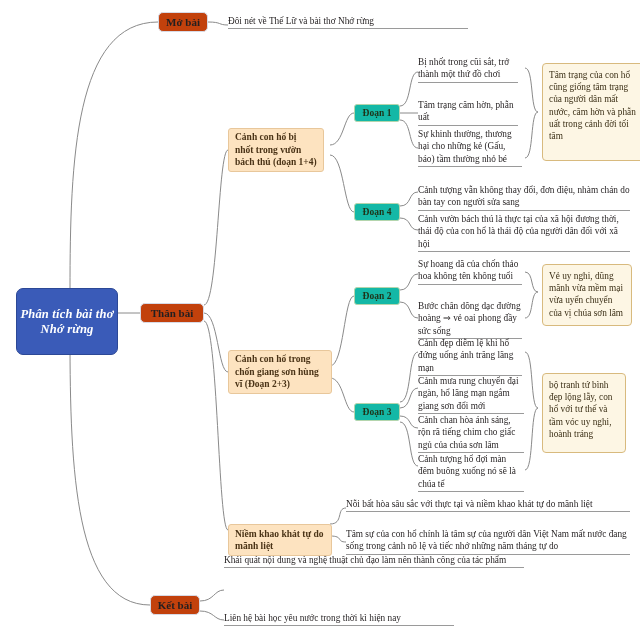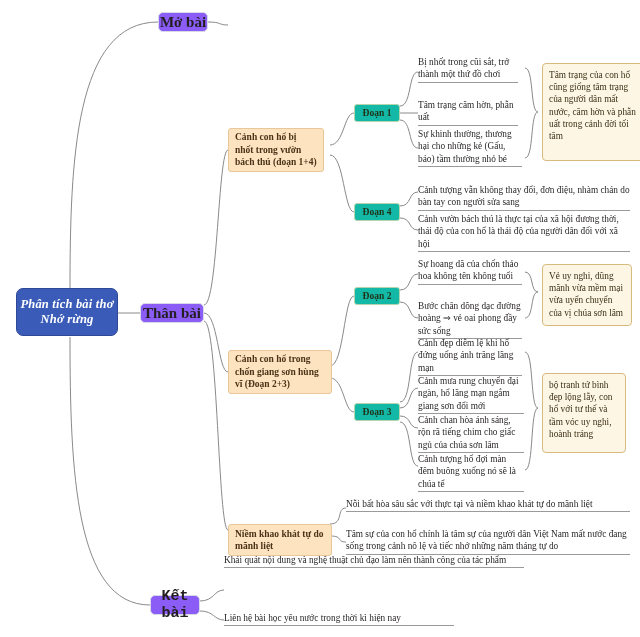--- a/index.html
+++ b/index.html
@@ -27,25 +27,25 @@
     font-weight:bold;
     font-size:12.5px;
     line-height:15px;
     text-align:center;
     display:flex;align-items:center;justify-content:center;
     letter-spacing:.2px;
   }
 
   
   .lvl1{
-    background:#8b5cf6;
+    background:#c2410c;
     border:1px solid #d7dae6;
     border-radius:5px;
     font-weight:bold;
-    font-size:15px;
+    font-size:11px;
     text-align:center;
     display:flex;align-items:center;justify-content:center;
     color:#231f20;
   }
 
   
   .orange{
     background:#fde3c0;
     border:1px solid #e8c79b;
     border-radius:3px;
@@ -136,28 +136,29 @@
     <path d="M330,536 C344,536 336,542 346,542"></path>
 
     <path d="M200,601 C214,601 214,590 224,590"></path>
     <path d="M200,611 C214,611 214,620 224,620"></path>
 
     <path d="M525,68 C534,68 530,112 538,112 C530,112 534,158 525,158"></path>
     <path d="M525,272 C534,272 530,292 538,292 C530,292 534,318 525,318"></path>
     <path d="M525,352 C534,352 530,408 538,408 C530,408 534,470 525,470"></path>
   </svg>
 
-  <div class="node root" style="left:16px;top:288px;width:102px;height:48px;">Phân tích bài thơ Nhớ rừng</div>
+  <div class="node root" style="left:16px;top:288px;width:102px;height:67px;">Phân tích bài thơ Nhớ rừng</div>
 
   <div class="node lvl1" style="left:158px;top:12px;width:50px;height:20px;">Mở bài</div>
 
   <div class="node lvl1" style="left:140px;top:303px;width:64px;height:20px;">Thân bài</div>
 
-  <div class="node lvl1" style="left:150px;top:595px;width:50px;height:20px;font-family:Liberation Mono, monospace;">Kết bài</div>
+  <div class="node lvl1" style="left:150px;top:595px;width:50px;height:20px;">Kết bài</div>
 
+  <div class="leaf" style="left:228px;top:15px;width:240px;">Đôi nét về Thế Lữ và bài thơ Nhớ rừng</div>
 
   <div class="node orange" style="left:228px;top:128px;width:96px;height:44px;">Cảnh con hổ bị nhốt trong vườn bách thú (đoạn 1+4)</div>
 
   <div class="node green" style="left:354px;top:104px;width:46px;height:18px;">Đoạn 1</div>
 
   <div class="leaf" style="left:418px;top:56px;width:100px;">Bị nhốt trong cũi sắt, trở thành một thứ đồ chơi</div>
   <div class="leaf" style="left:418px;top:99px;width:100px;">Tâm trạng căm hờn, phẫn uất</div>
   <div class="leaf" style="left:418px;top:128px;width:104px;">Sự khinh thường, thương hại cho những kẻ (Gấu, báo) tầm thường nhỏ bé</div>
 
   <div class="node cream" style="left:542px;top:63px;width:103px;height:98px;">Tâm trạng của con hổ cũng giống tâm trạng của người dân mất nước, căm hờn và phẫn uất trong cảnh đời tối tăm</div>

